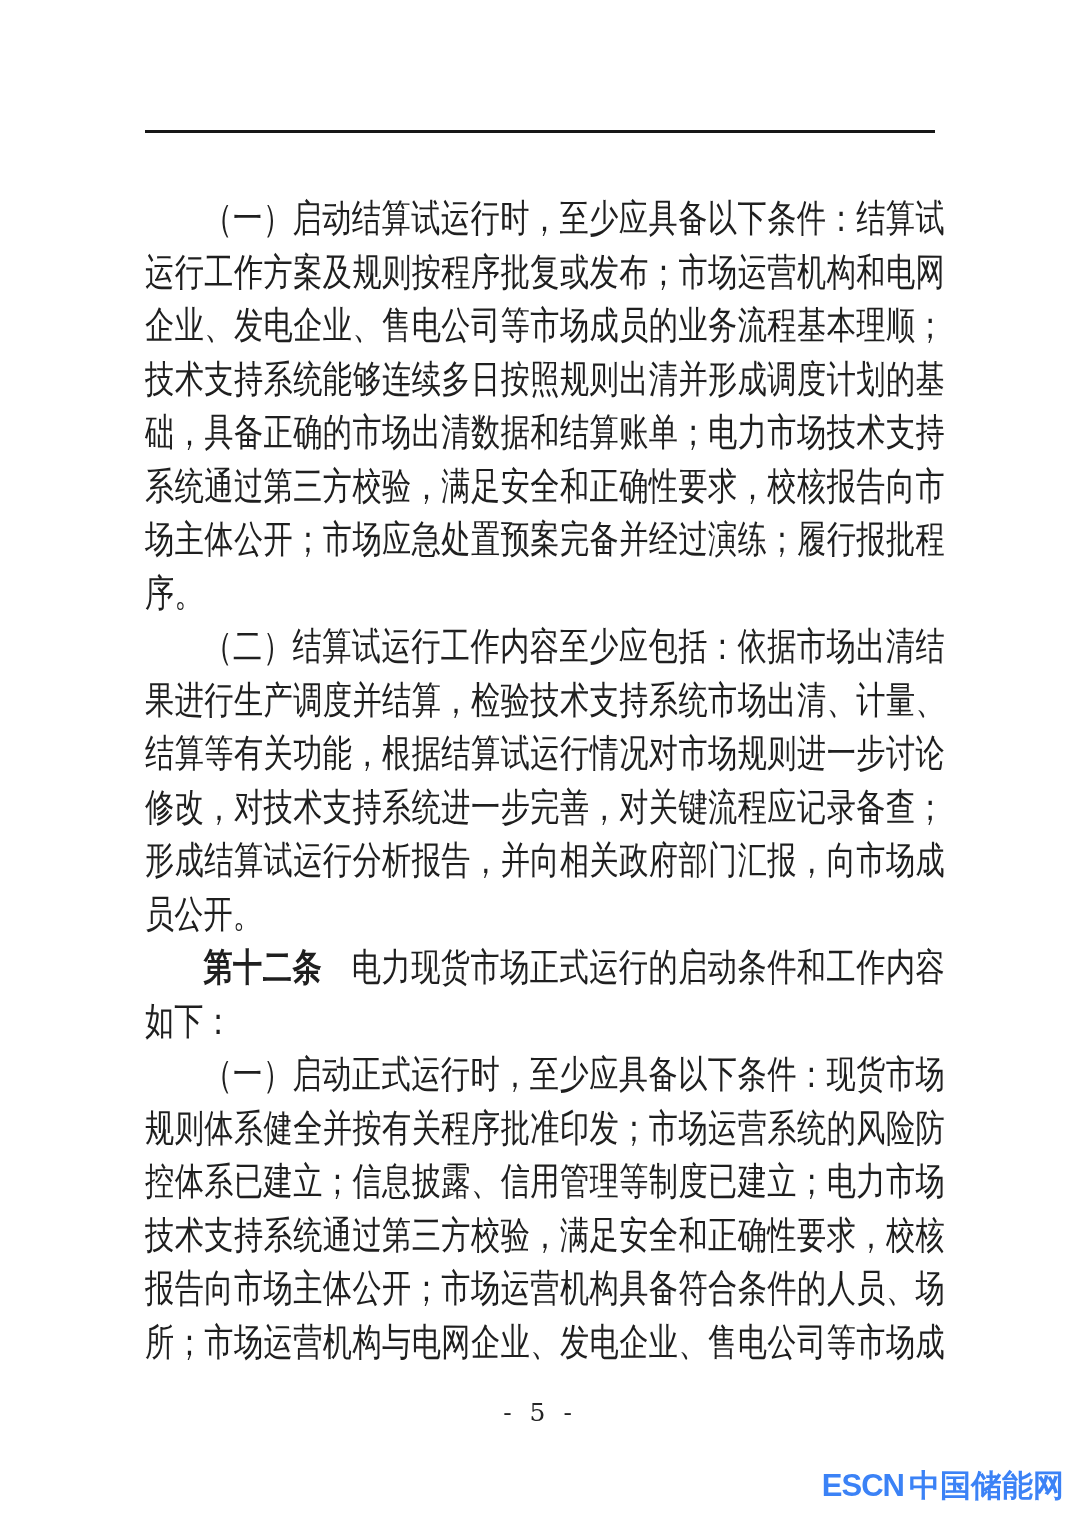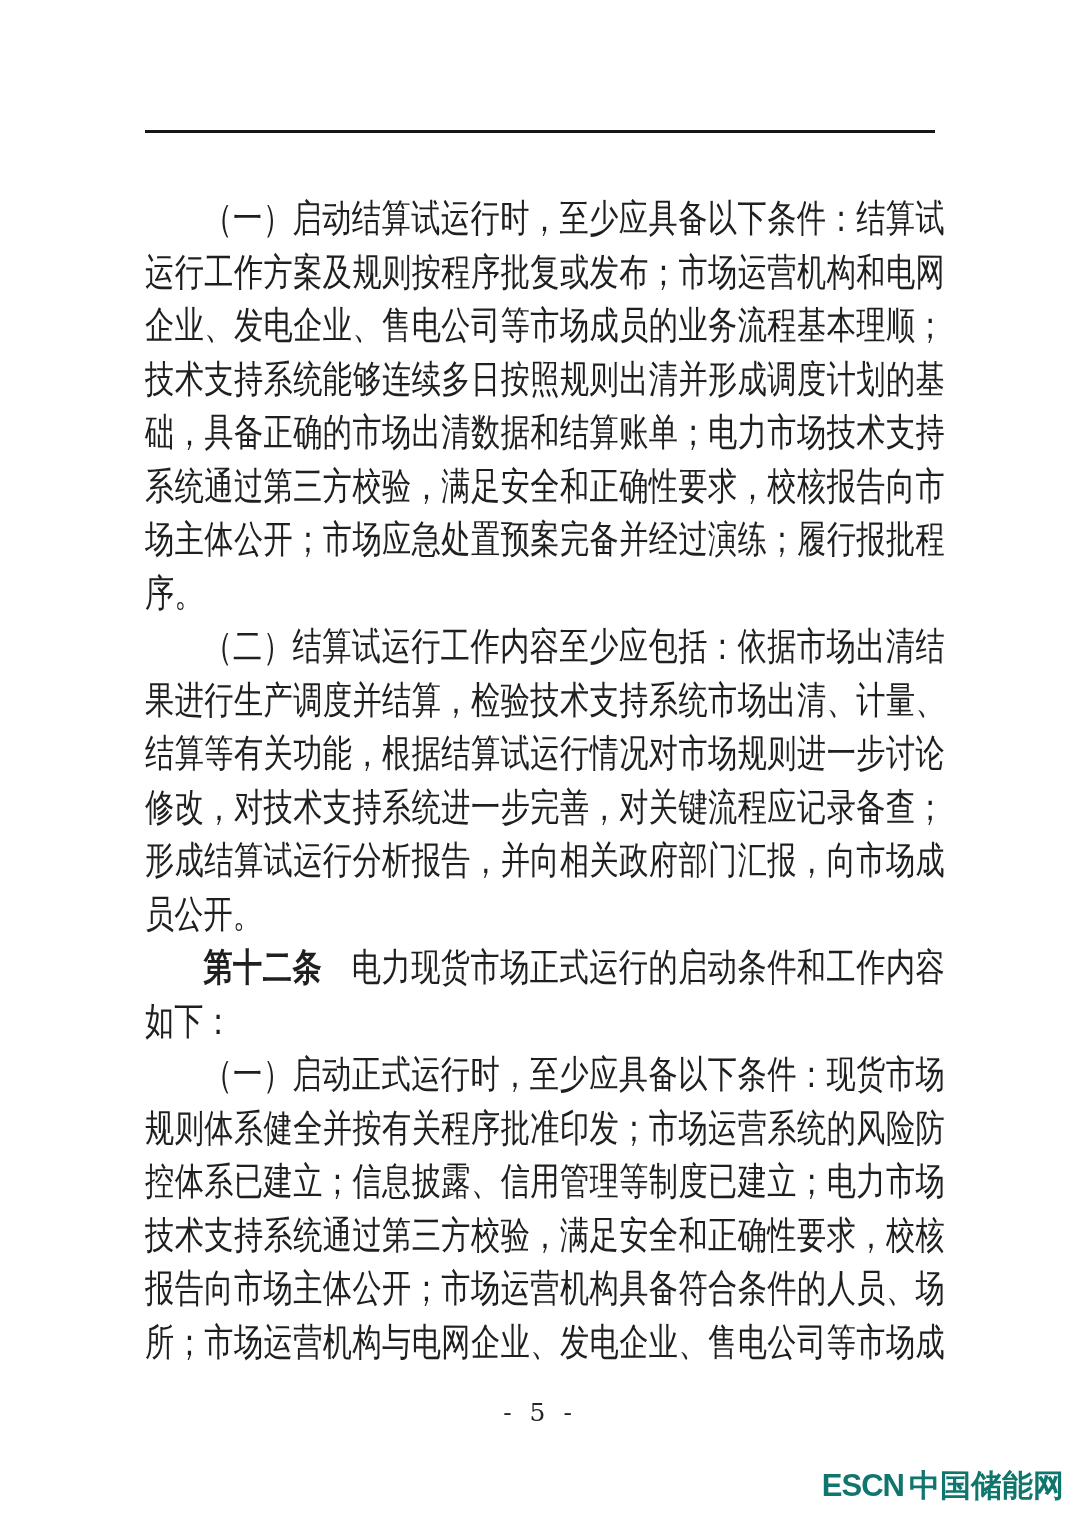--- a/index.html
+++ b/index.html
@@ -107,17 +107,17 @@
       <div class="line indent">（一）启动正式运行时，至少应具备以下条件：现货市场</div>
       <div class="line">规则体系健全并按有关程序批准印发；市场运营系统的风险防</div>
       <div class="line">控体系已建立；信息披露、信用管理等制度已建立；电力市场</div>
       <div class="line">技术支持系统通过第三方校验，满足安全和正确性要求，校核</div>
       <div class="line">报告向市场主体公开；市场运营机构具备符合条件的人员、场</div>
       <div class="line">所；市场运营机构与电网企业、发电企业、售电公司等市场成</div>
     </div>
 
   <div class="page-number">- 5 -</div>
 
-  <div class="logo" style="color: #0f766e; margin-left: 40px;">
+  <div class="logo" style="color: #3b82f6; margin-left: 40px;">
     <span class="logo-latin">ESCN</span><span class="logo-cjk">中国储能网</span>
   </div>
 
 </div>
 
 </body></html>

